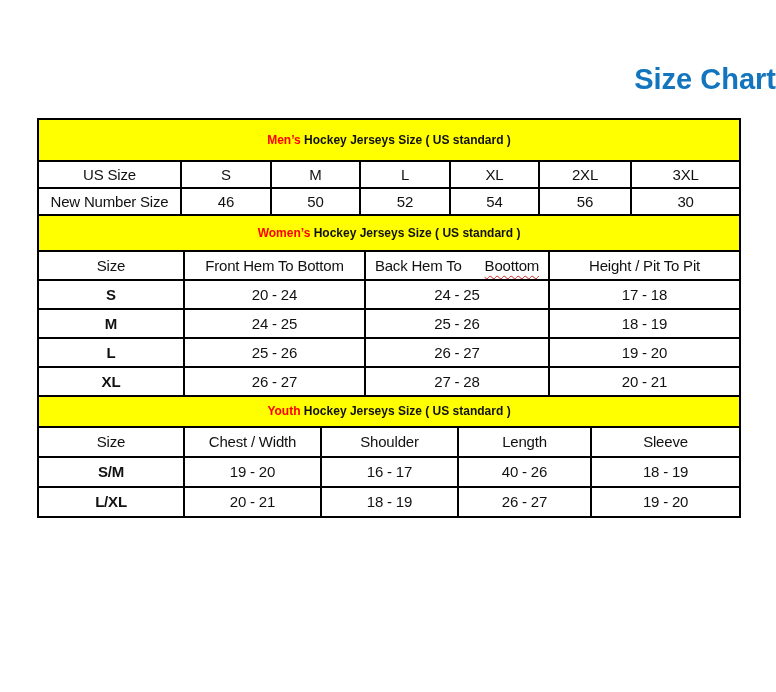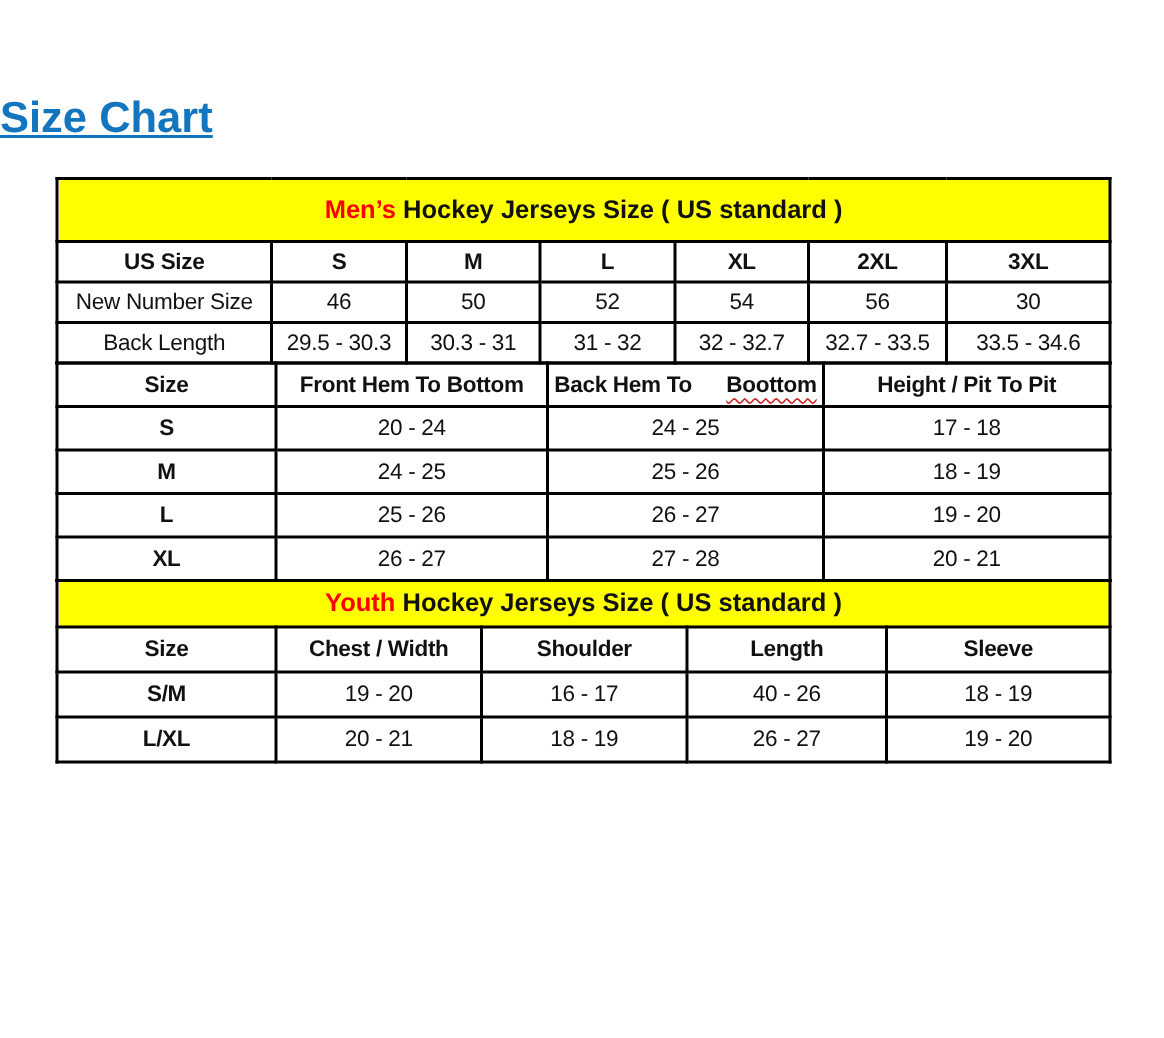--- a/index.html
+++ b/index.html
@@ -12,27 +12,26 @@
   html,body{margin:0;padding:0;}
   body{
     width:776px;height:692px;
     background:#ffffff;
     font-family:"Liberation Sans",sans-serif;
     color:var(--text-color);
     overflow:hidden;
   }
   .page-title{
     margin:64px 0 22px 0;
-    text-align:left;
+    text-align:right;
     font-size:29px;
     line-height:1.1;
     font-weight:bold;
     color:var(--title-blue);
     letter-spacing:0px;
-    text-decoration:underline;
   }
   .chart-wrap{width:702px;margin:0 auto;}
   table.size-table{
     width:702px;
     border-collapse:collapse;
     table-layout:fixed;
   }
   table.size-table + table.size-table{margin-top:-2px;}
   table.size-table td{
     border:2px solid var(--border-color);
@@ -40,28 +39,28 @@
     vertical-align:middle;
     padding:1px 2px;
     font-size:15px;
     letter-spacing:-0.2px;
     overflow:hidden;
     white-space:nowrap;
   }
   tr.band td{
     background:var(--band-bg);
     font-weight:bold;
-    font-size:17px;
+    font-size:12px;
     letter-spacing:0;
   }
   .mens tr.band td{height:38px;}
   .womens tr.band td{height:32px;}
   .youth tr.band td{height:27px;}
   .band-highlight{color:var(--accent-red);}
-  td.col-h{font-weight:bold;}
+  td.col-h{font-weight:normal;}
   .mens td{height:23px;}
   .womens td{height:25px;}
   .youth td{height:26px;}
   .womens td.row-label,.youth td.row-label{font-weight:bold;}
   .squiggle{
     text-decoration-line:underline;
     text-decoration-style:wavy;
     text-decoration-color:#cc2222;
     text-decoration-thickness:1px;
     text-underline-offset:4px;
@@ -100,40 +99,34 @@
         </tr>
     <tr>
           <td class="row-label">New Number Size</td>
           <td class="val">46</td>
           <td class="val">50</td>
           <td class="val">52</td>
           <td class="val">54</td>
           <td class="val">56</td>
           <td class="val">30</td>
         </tr>
-        <tr>
-          <td class="row-label">Back Length</td>
-          <td class="val">29.5 - 30.3</td>
-          <td class="val">30.3 - 31</td>
-          <td class="val">31 - 32</td>
-          <td class="val">32 - 32.7</td>
-          <td class="val">32.7 - 33.5</td>
-          <td class="val">33.5 - 34.6</td>
-        </tr>
       </tbody>
   </table>
 
   <table class="size-table womens">
     <colgroup>
       <col style="width:146px">
         <col style="width:181px">
         <col style="width:184px">
         <col style="width:191px">
     </colgroup>
     <tbody>
+      <tr class="band">
+        <td colspan="4"><span class="band-highlight">Women’s</span><span> Hockey Jerseys Size ( US standard )</span></td>
+      </tr>
       <tr class="cols">
           <td class="col-h">Size</td>
           <td class="col-h">Front Hem To Bottom</td>
           <td class="col-h">Back Hem To <span class="squiggle">Boottom</span></td>
           <td class="col-h">Height / Pit To Pit</td>
         </tr>
     <tr>
           <td class="row-label">S</td>
           <td class="val">20 - 24</td>
           <td class="val">24 - 25</td>

